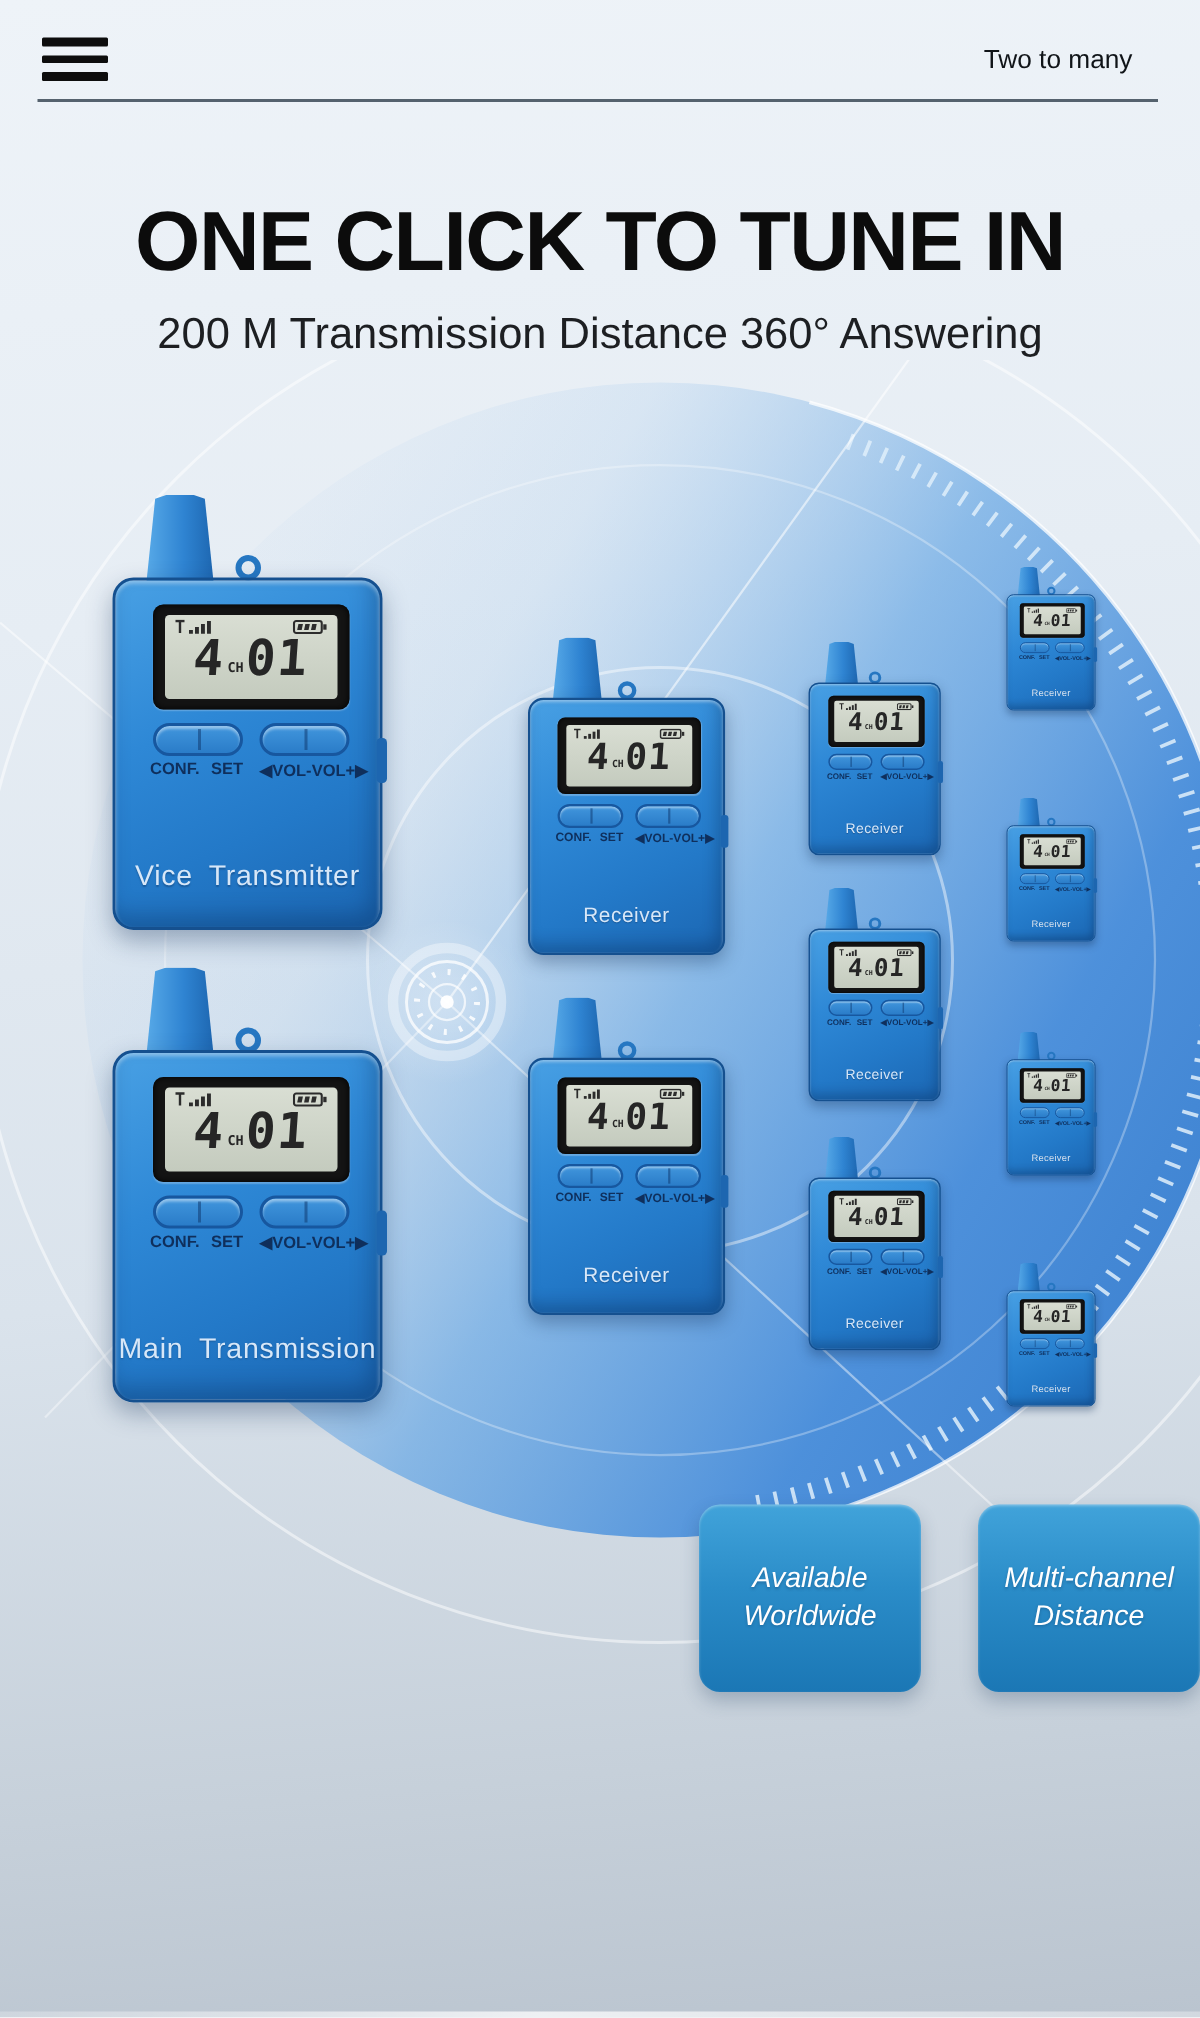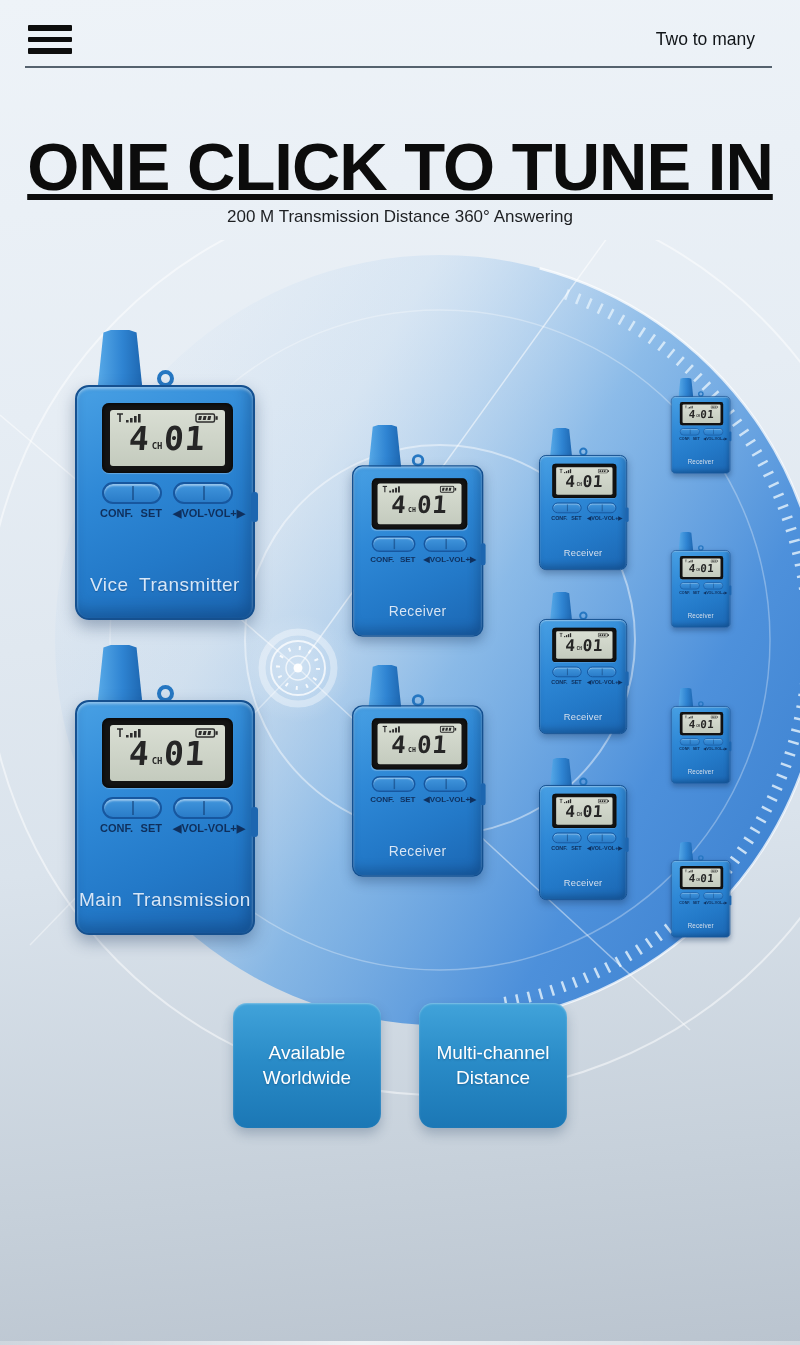--- a/index.html
+++ b/index.html
@@ -14,23 +14,23 @@
 
   
   .hamburger { position:absolute; left:28px; top:25px; width:44px; cursor:pointer; }
   .hamburger .bar { width:44px; height:5.5px; background:#0d0d0d; margin-bottom:6px; border-radius:1px; }
   .hamburger .bar:last-child { margin-bottom:0; }
   .tagline { position:absolute; right:45px; top:29px; font-size:17.5px; color:#101418;margin-left:28px; }
   .divider { position:absolute; left:25px; right:28px; top:66px; height:1.5px; background:#55626e; }
 
   
   .hero-title { position:absolute; left:0; right:0; top:128px; text-align:center;
-    font-size:67px; font-weight:700; letter-spacing:-1px; color:#0c0c0c;text-decoration:underline; }
+    font-size:56px; font-weight:700; letter-spacing:-1px; color:#0c0c0c; }
   .hero-subtitle { position:absolute; left:0; right:0; top:207px; text-align:center;
-    font-size:17px; color:#1d1f22; }
+    font-size:29px; color:#1d1f22; }
 
   
   .scene { position:absolute; left:0; top:240px; width:800px; height:1105px; }
   .scene svg.bg { position:absolute; left:0; top:0; }
 
   
   .device { position:absolute; width:180px; height:290px; transform:scale(var(--s,1)); transform-origin:0 0; }
   .d1 { left:75px;  top:90px;  --s:1; }
   .d2 { left:75px;  top:405px; --s:1; }
   .d3 { left:352px; top:185px; --s:0.73; }
@@ -73,21 +73,21 @@
   .pill::after { content:""; position:absolute; left:50%; top:2px; bottom:2px; width:1.5px; background:rgba(16,60,115,.55); }
   .btn-labels { position:absolute; left:23px; top:120px; width:135px; display:flex; justify-content:space-between;
     font-size:11px; font-weight:bold; color:#0f2f5c; }
   .lbl-group { display:flex; width:62px; justify-content:space-between; }
   .device-label { position:absolute; left:0; right:0; bottom:22px; text-align:center;
     font-size:19px; color:#d7e7f8; letter-spacing:.5px; word-spacing:5px; text-shadow:0 1px 1px rgba(10,40,80,.35); }
 
   .sig-icon svg, .bat-icon svg { display:block; }
 
   
-  .features { position:absolute; left:0; top:1003px; width:800px; display:flex; justify-content:center; gap:38px; }
+  .features { position:absolute; left:0; top:1003px; width:800px; display:flex; justify-content:flex-end; gap:38px;font-style:italic; }
   .card { width:148px; height:125px; border-radius:14px; display:flex; flex-direction:column;
     justify-content:center; align-items:center; gap:3px;
     background:linear-gradient(180deg,#41a3da 0%,#2a8cc8 45%,#1b77b5 100%);
     box-shadow:0 6px 12px rgba(40,70,100,.28), inset 0 1px 2px rgba(255,255,255,.35);
     color:#ffffff; font-size:19px; text-align:center; text-shadow:0 1px 2px rgba(20,60,100,.4); }
 
   
   .banner { position:absolute; left:48px; top:1155px; width:709px; height:120px; border-radius:14px;
     background:linear-gradient(180deg,#3f9fd6 0%,#2587c7 50%,#1b7cc0 100%);
     box-shadow:0 6px 14px rgba(40,70,100,.3), inset 0 1px 2px rgba(255,255,255,.35);

